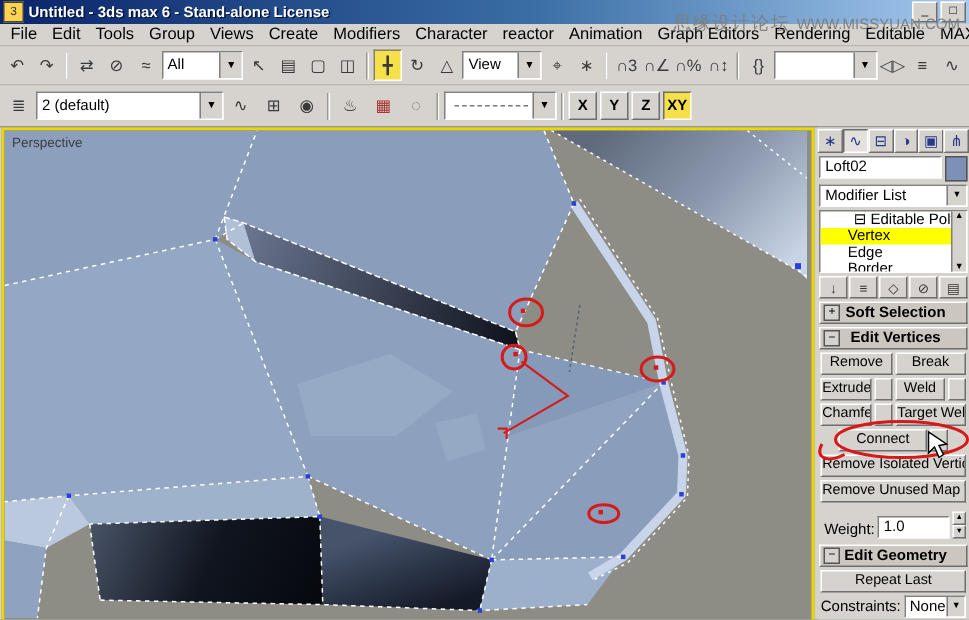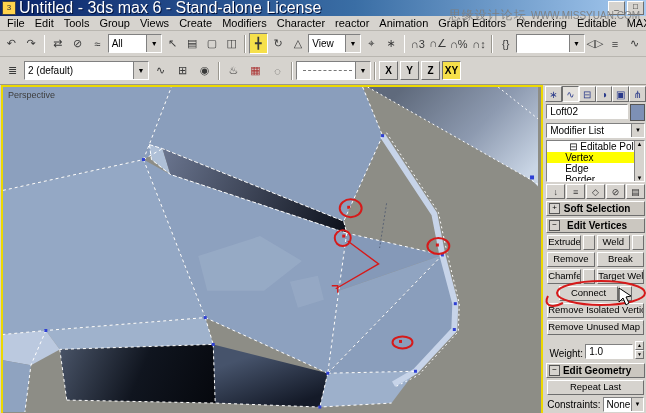--- a/index.html
+++ b/index.html
@@ -4,21 +4,21 @@
 <style>
   html,body{margin:0;padding:0;}
   body{width:646px;height:413px;overflow:hidden;background:#d6d3ce;
        font-family:"Liberation Sans",sans-serif;font-size:11px;color:#000;
        -webkit-font-smoothing:none;position:relative;}
   
   .titlebar{height:16px;background:linear-gradient(to right,#0a246a,#3a6ea5 55%,#a6caf0);
             display:flex;align-items:center;padding:0 2px;color:#fff;}
   .app-icon{width:12px;height:12px;background:#ffd34d;border:1px solid #444;
             font-size:8px;line-height:11px;text-align:center;color:#333;margin-right:3px;}
-  .title-text{font-size:16px;font-weight:normal;white-space:nowrap;flex:1;
+  .title-text{font-size:10px;font-weight:bold;white-space:nowrap;flex:1;
               text-shadow:1px 1px 0 #00113a;}
   .winbtn{width:15px;height:12px;background:#d6d3ce;border:1px solid;border-color:#fff #6e6e6e #6e6e6e #fff;
           font-size:8px;line-height:10px;text-align:center;color:#000;margin-left:2px;}
   
   .menubar{height:14px;display:flex;align-items:center;padding-left:2px;background:#d6d3ce;
            border-bottom:1px solid #b9b6b0;}
   .menu-item{padding:0 5px;font-size:11px;line-height:13px;white-space:nowrap;}
   .watermark{position:absolute;top:7px;right:6px;z-index:50;font-size:12px;font-weight:normal;
              color:rgba(125,125,125,.95);letter-spacing:1px;pointer-events:none;white-space:nowrap;}
   .watermark .wm-url{font-size:10px;letter-spacing:0;}
@@ -363,28 +363,28 @@
       <span class="pm">+</span>
       <span class="rtitle">Soft Selection</span>
     </div>
 
     <div class="rollout">
       <span class="pm">−</span>
       <span class="rtitle">Edit Vertices</span>
     </div>
 
     <div class="btnrow">
+      <div class="btn">Remove</div>
+      <div class="btn">Break</div>
+    </div>
+    <div class="btnrow">
       <div class="btn">Extrude</div>
       <div class="btn small"></div>
       <div class="btn">Weld</div>
       <div class="btn small"></div>
-    </div>
-    <div class="btnrow">
-      <div class="btn">Remove</div>
-      <div class="btn">Break</div>
     </div>
     <div class="btnrow">
       <div class="btn">Chamfer</div>
       <div class="btn small"></div>
       <div class="btn" style="flex:1.4">Target Weld</div>
     </div>
 
     <div class="connect-wrap">
       <div class="btnrow" style="margin:0;">
         <div class="btn">Connect</div>

